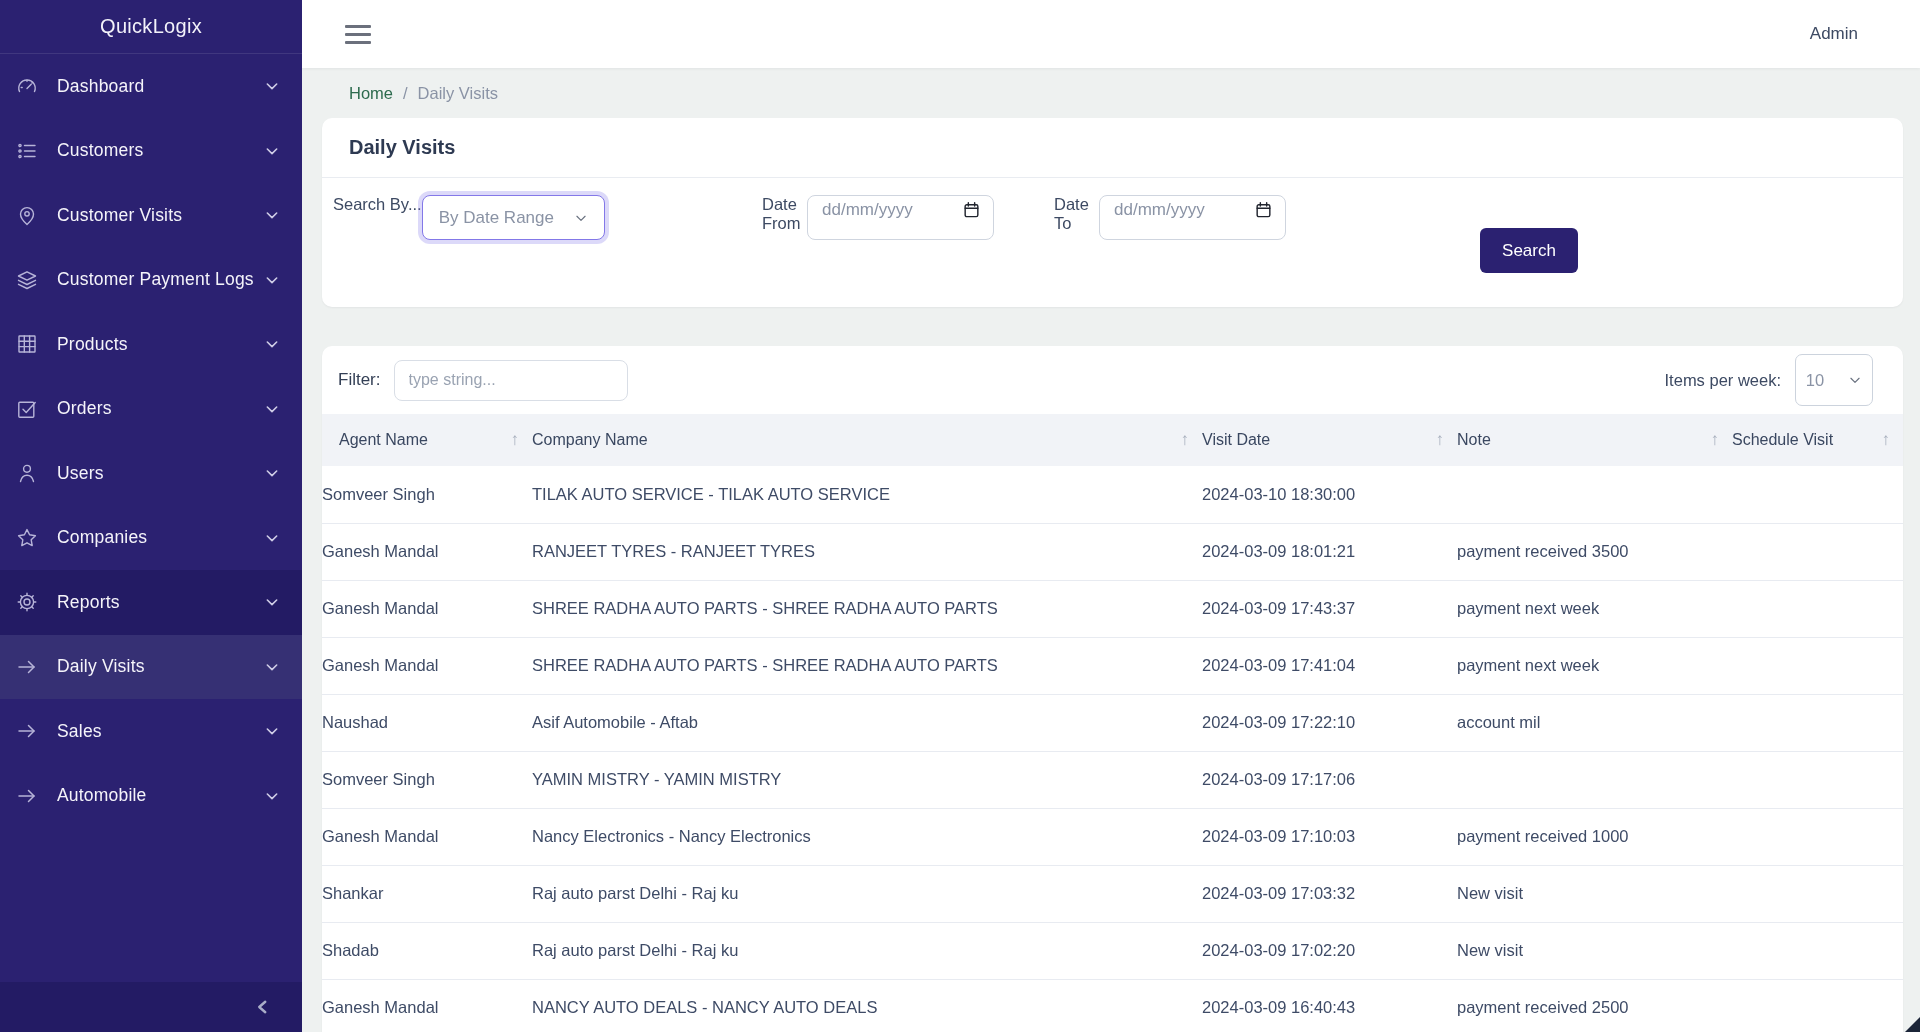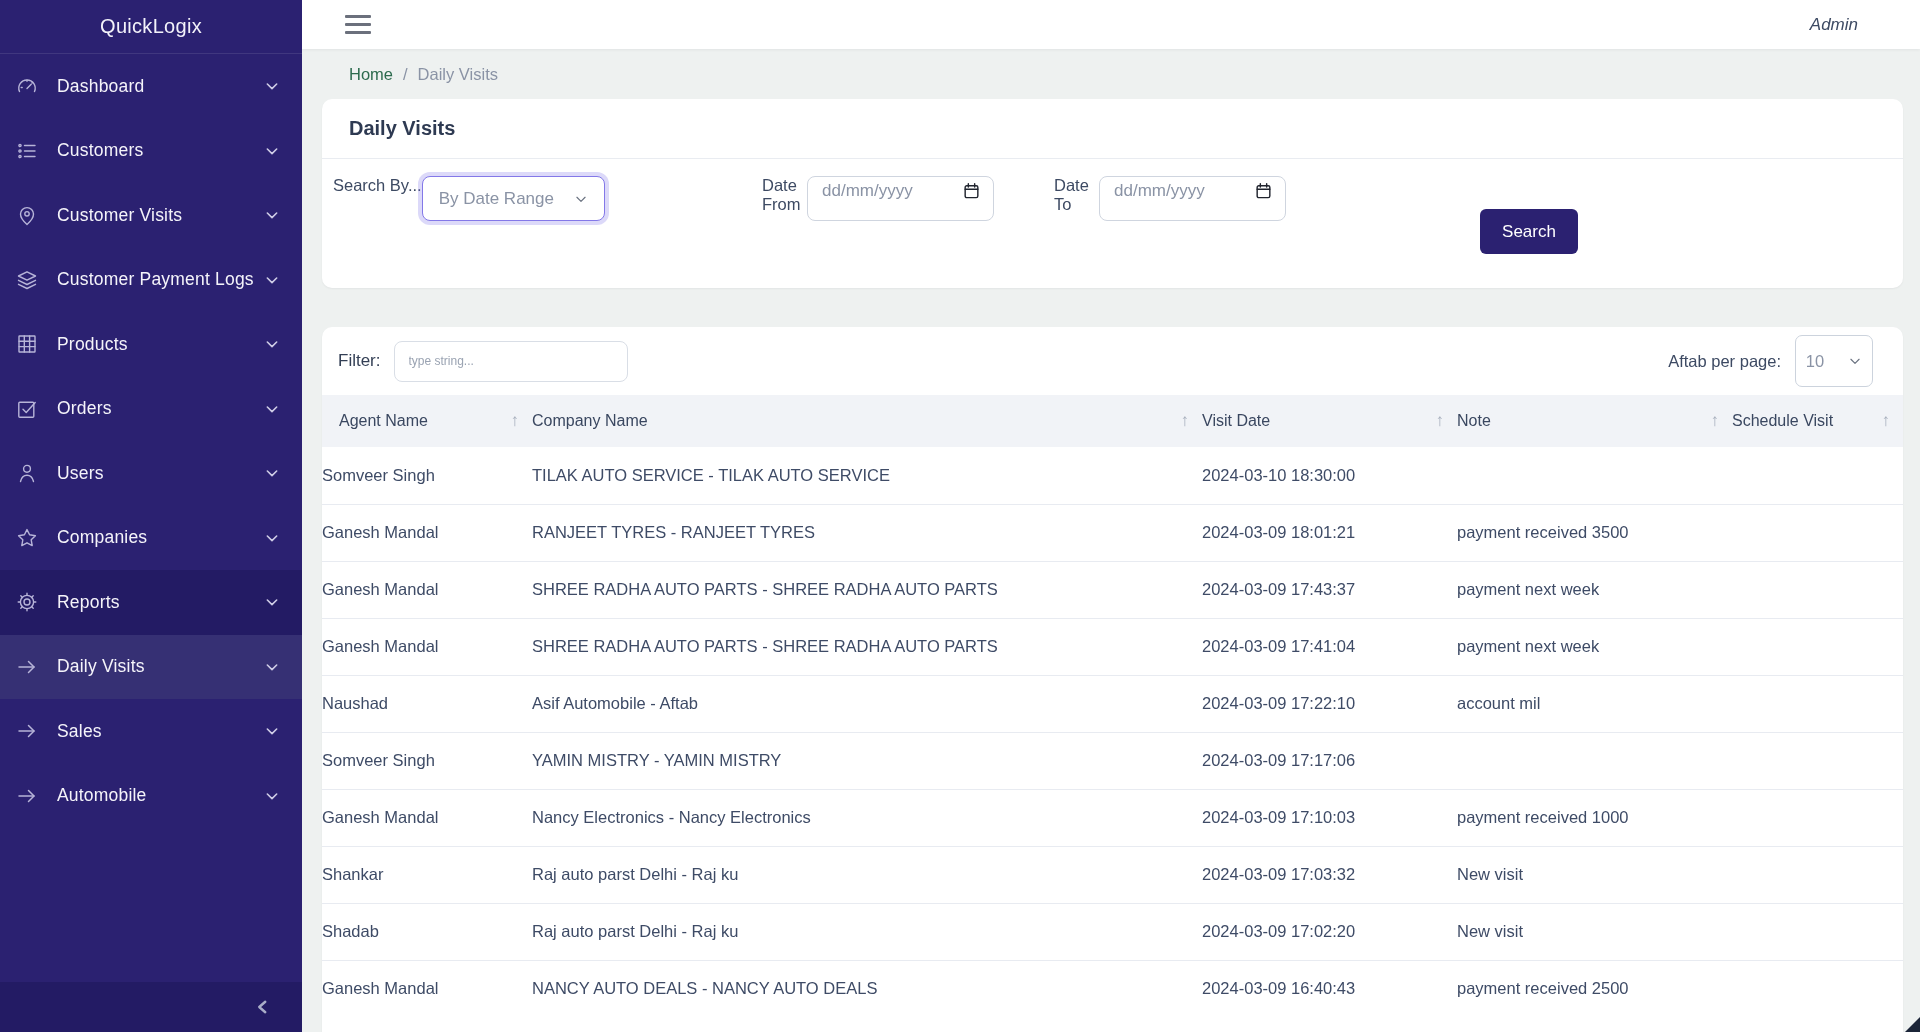--- a/index.html
+++ b/index.html
@@ -55,23 +55,23 @@
     background:var(--sidebar-section-bg,#231b64);
     display:flex;align-items:center;justify-content:flex-end;
     padding-right:30px;
   }
   .collapse-chevron{color:#a9adc8;display:flex;cursor:pointer;}
   .collapse-chevron svg{width:18px;height:18px;}
 
   
   .main{flex:1 1 auto;display:flex;flex-direction:column;height:1032px;overflow:hidden;}
   .topbar{
-    height:49px;flex:0 0 auto;background:#fff;
+    height:68px;flex:0 0 auto;background:#fff;
     display:flex;align-items:center;padding:0 62px 0 43px;
-    box-shadow:0 1px 3px rgba(20,25,40,.06);position:relative;z-index:2;font-style:italic;
+    box-shadow:0 1px 3px rgba(20,25,40,.06);position:relative;z-index:2;
   }
   .hamburger{width:26px;display:flex;flex-direction:column;gap:5px;cursor:pointer;}
   .hamburger span{display:block;height:3px;background:#6b707c;border-radius:1px;}
   .topbar-user{margin-left:auto;font-size:17px;color:#3d4a63;cursor:pointer;}
 
   .content{flex:1 1 auto;padding:0 17px 0 20px;overflow:hidden;}
   .breadcrumb{
     height:50px;display:flex;align-items:center;gap:10px;
     padding-left:27px;font-size:16.5px;
   }
@@ -129,21 +129,21 @@
 
   
   .card-table{min-height:770px;}
   .filter-row{
     height:68px;display:flex;align-items:center;
     padding:0 30px 0 16px;
   }
   .filter-label{font-size:17px;color:#333f55;}
   .filter-input{
     margin-left:13px;width:234px;height:41px;border-radius:8px;
-    border:1px solid #d9dee6;padding:0 14px;font-size:12px;
+    border:1px solid #d9dee6;padding:0 14px;font-size:16px;
     color:#0f172a;font-family:inherit;outline:none;background:#fff;
   }
   .filter-input::placeholder{color:#9aa3b2;}
   .ipp-wrap{margin-left:auto;display:flex;align-items:center;gap:14px;}
   .ipp-label{font-size:16.5px;color:#3d4a63;}
   .ipp-select{
     width:78px;height:52px;border:1px solid #ccd3dd;border-radius:7px;
     display:flex;align-items:center;justify-content:center;gap:24px;
     font-size:16.5px;color:#8a93a5;cursor:pointer;background:#fff;
   }
@@ -424,21 +424,21 @@
 
           <button class="search-btn">Search</button>
         </div>
       </section>
 
       <section class="card card-table">
         <div class="filter-row">
           <span class="filter-label">Filter:</span>
           <input class="filter-input" type="text" placeholder="type string..." style="">
           <div class="ipp-wrap">
-            <span class="ipp-label">Aftab per page:</span>
+            <span class="ipp-label">Items per week:</span>
             <div class="ipp-select">
               <span>10</span>
               <span class="chev">
                 <svg viewBox="0 0 24 24" fill="none" stroke="currentColor" stroke-width="2" stroke-linecap="round" stroke-linejoin="round">
                     <path d="M5 9l7 7 7-7"></path>
                   </svg>
               </span>
             </div>
           </div>
         </div>

